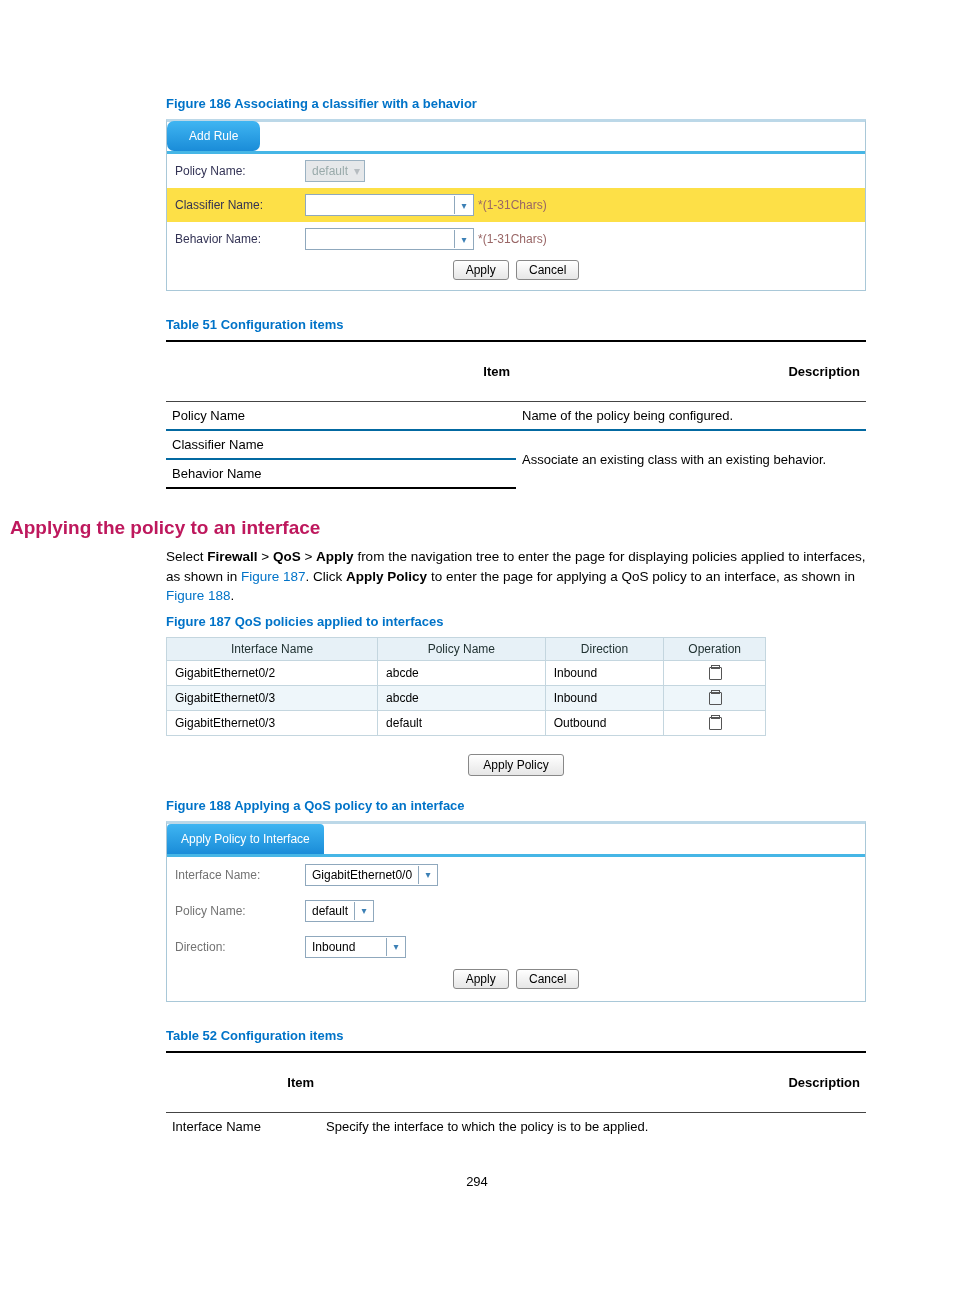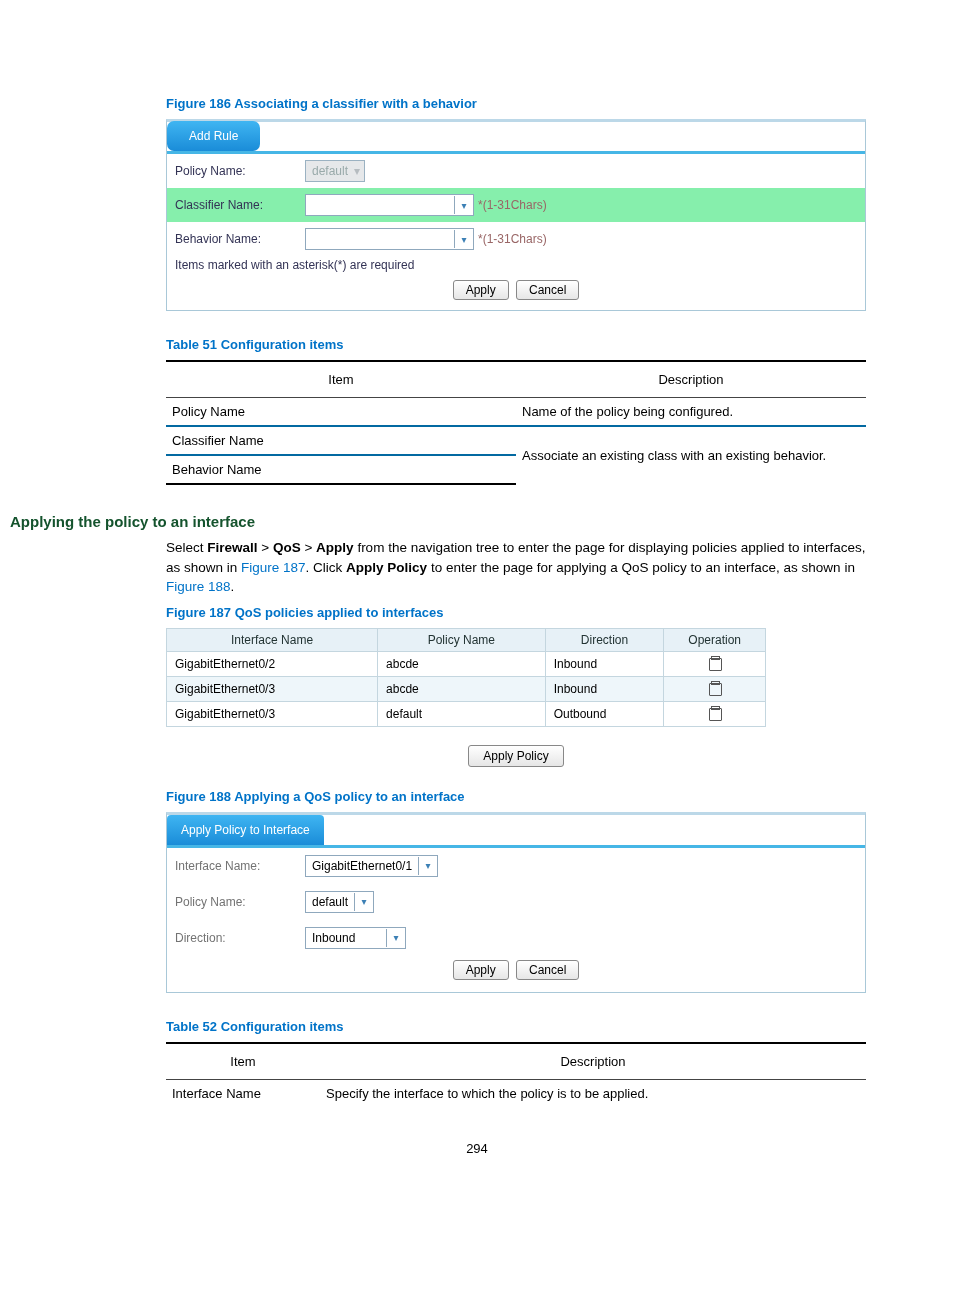--- a/index.html
+++ b/index.html
@@ -12,23 +12,23 @@
     box-sizing: border-box;
     background: #fff;
   }
   .fig-caption, .tbl-caption {
     color: #0073c8;
     font-weight: bold;
     font-size: 13px;
     margin: 6px 0 8px 0;
   }
   .section-heading {
-    color: #14532d;
+    color: #be185d;
     font-weight: bold;
-    font-size: 15px;
+    font-size: 19px;
     margin: 28px 0 8px 0;
     margin-left: -78px;
   }
   .content-block { margin-left: 78px; }
   
   .addrule {
     border: 1px solid #a9c8d8;
     border-top: 3px solid #bcd8e8;
     font-family: Tahoma, Arial, sans-serif;
     font-size: 12px;
@@ -46,21 +46,21 @@
   }
   .addrule .body {
     border-top: 3px solid #46b6e6;
     background:#fff;
   }
   .addrule .row {
     display:flex;
     align-items:center;
     padding:6px 8px;
   }
-  .addrule .row.grey { background:#86efac; }
+  .addrule .row.grey { background:#fde047; }
   .addrule .label { width:130px; color:#335; }
   .disabled-select {
     display:inline-flex; align-items:center;
     height:20px; border:1px solid #9bb2c2;
     background:#e6e8ea; color:#9aa;
     padding:0 4px 0 6px; font-size:12px;
   }
   .sel {
     display:inline-flex; align-items:center;
     height:20px; border:1px solid #8fa8bd;
@@ -74,21 +74,21 @@
   .btnrow { text-align:center; padding:4px 0 10px 0;}
   .winbtn {
     font-family:Tahoma, Arial, sans-serif;
     font-size:12px;
     background:linear-gradient(#fff,#e6e6e6);
     border:1px solid #888; border-radius:3px;
     padding:2px 12px; margin:0 2px;
   }
   
   .spec-table { width:100%; border-collapse:collapse; margin-top:6px;}
-  .spec-table th { text-align:center; font-weight:normal; padding:10px 6px; }
+  .spec-table th { text-align:right; font-weight:bold; padding:22px 6px; }
   .spec-table td { padding:6px 6px; }
   .spec-table .hrow td, .spec-table .hrow th { border-top:2px solid #000; border-bottom:1px solid #444; }
   .thinsep td { border-top:2px solid #0369a1; }
   .endline td { border-bottom:2px solid #000; }
   
   .para { font-size:13.5px; line-height:1.45; margin:6px 0 8px 0;}
   .para a { color:#0073c8; text-decoration:none;text-align:center;}
   
   .grid {
     border-collapse:collapse;
@@ -159,21 +159,20 @@
       <span class="hint">*(1-31Chars)</span>
     </div>
     <div class="row">
       <div class="label">Behavior Name:</div>
       <div class="sel">
         <input type="text" style="">
         <span class="chev">▾</span>
       </div>
       <span class="hint">*(1-31Chars)</span>
     </div>
-    <div class="req-note">Items marked with an asterisk(*) are required</div>
     <div class="btnrow">
       <button class="winbtn">Apply</button>
       <button class="winbtn">Cancel</button>
     </div>
   </div>
 </div>
 
 <div class="tbl-caption" style="margin-top:26px">Table 51 Configuration items</div>
 <table class="spec-table">
   <tbody>
@@ -236,21 +235,21 @@
   <button class="winbtn" style="padding:3px 14px">Apply Policy</button>
 </div>
 
 <div class="fig-caption" style="margin-top:22px">Figure 188 Applying a QoS policy to an interface</div>
 <div class="applypanel">
   <div class="tab2">Apply Policy to Interface</div>
   <div class="body2">
     <div class="prow">
       <div class="plabel">Interface Name:</div>
       <div class="sel">
-        <span style="padding:0 6px 0 2px">GigabitEthernet0/1</span>
+        <span style="padding:0 6px 0 2px">GigabitEthernet0/0</span>
         <span class="chev">▾</span>
       </div>
     </div>
     <div class="prow">
       <div class="plabel">Policy Name:</div>
       <div class="sel">
         <span style="padding:0 6px 0 2px">default</span>
         <span class="chev">▾</span>
       </div>
     </div>

